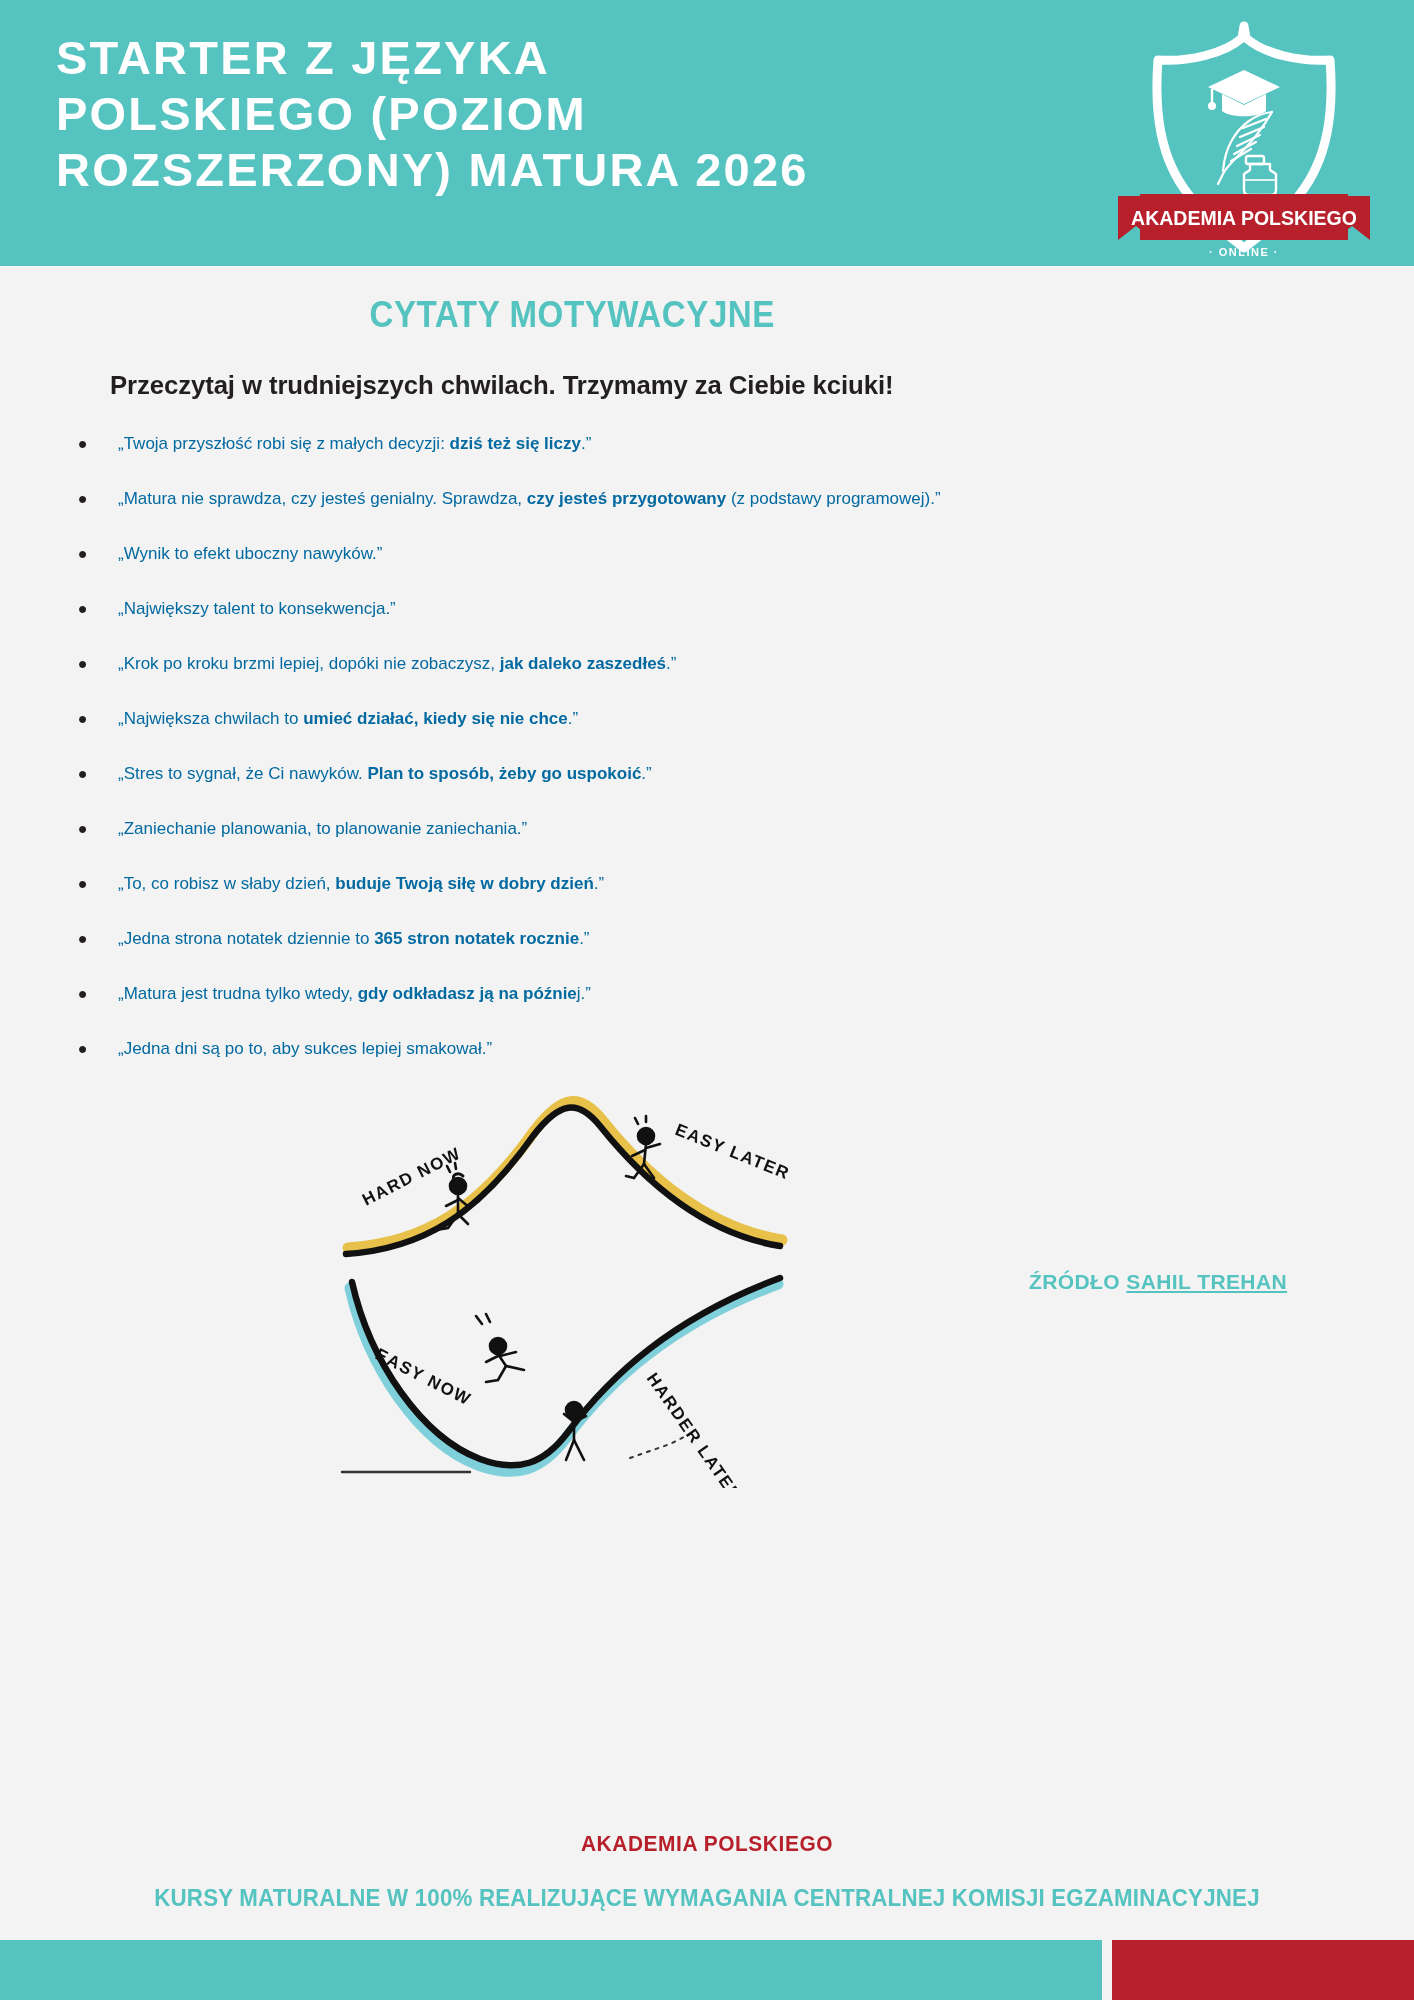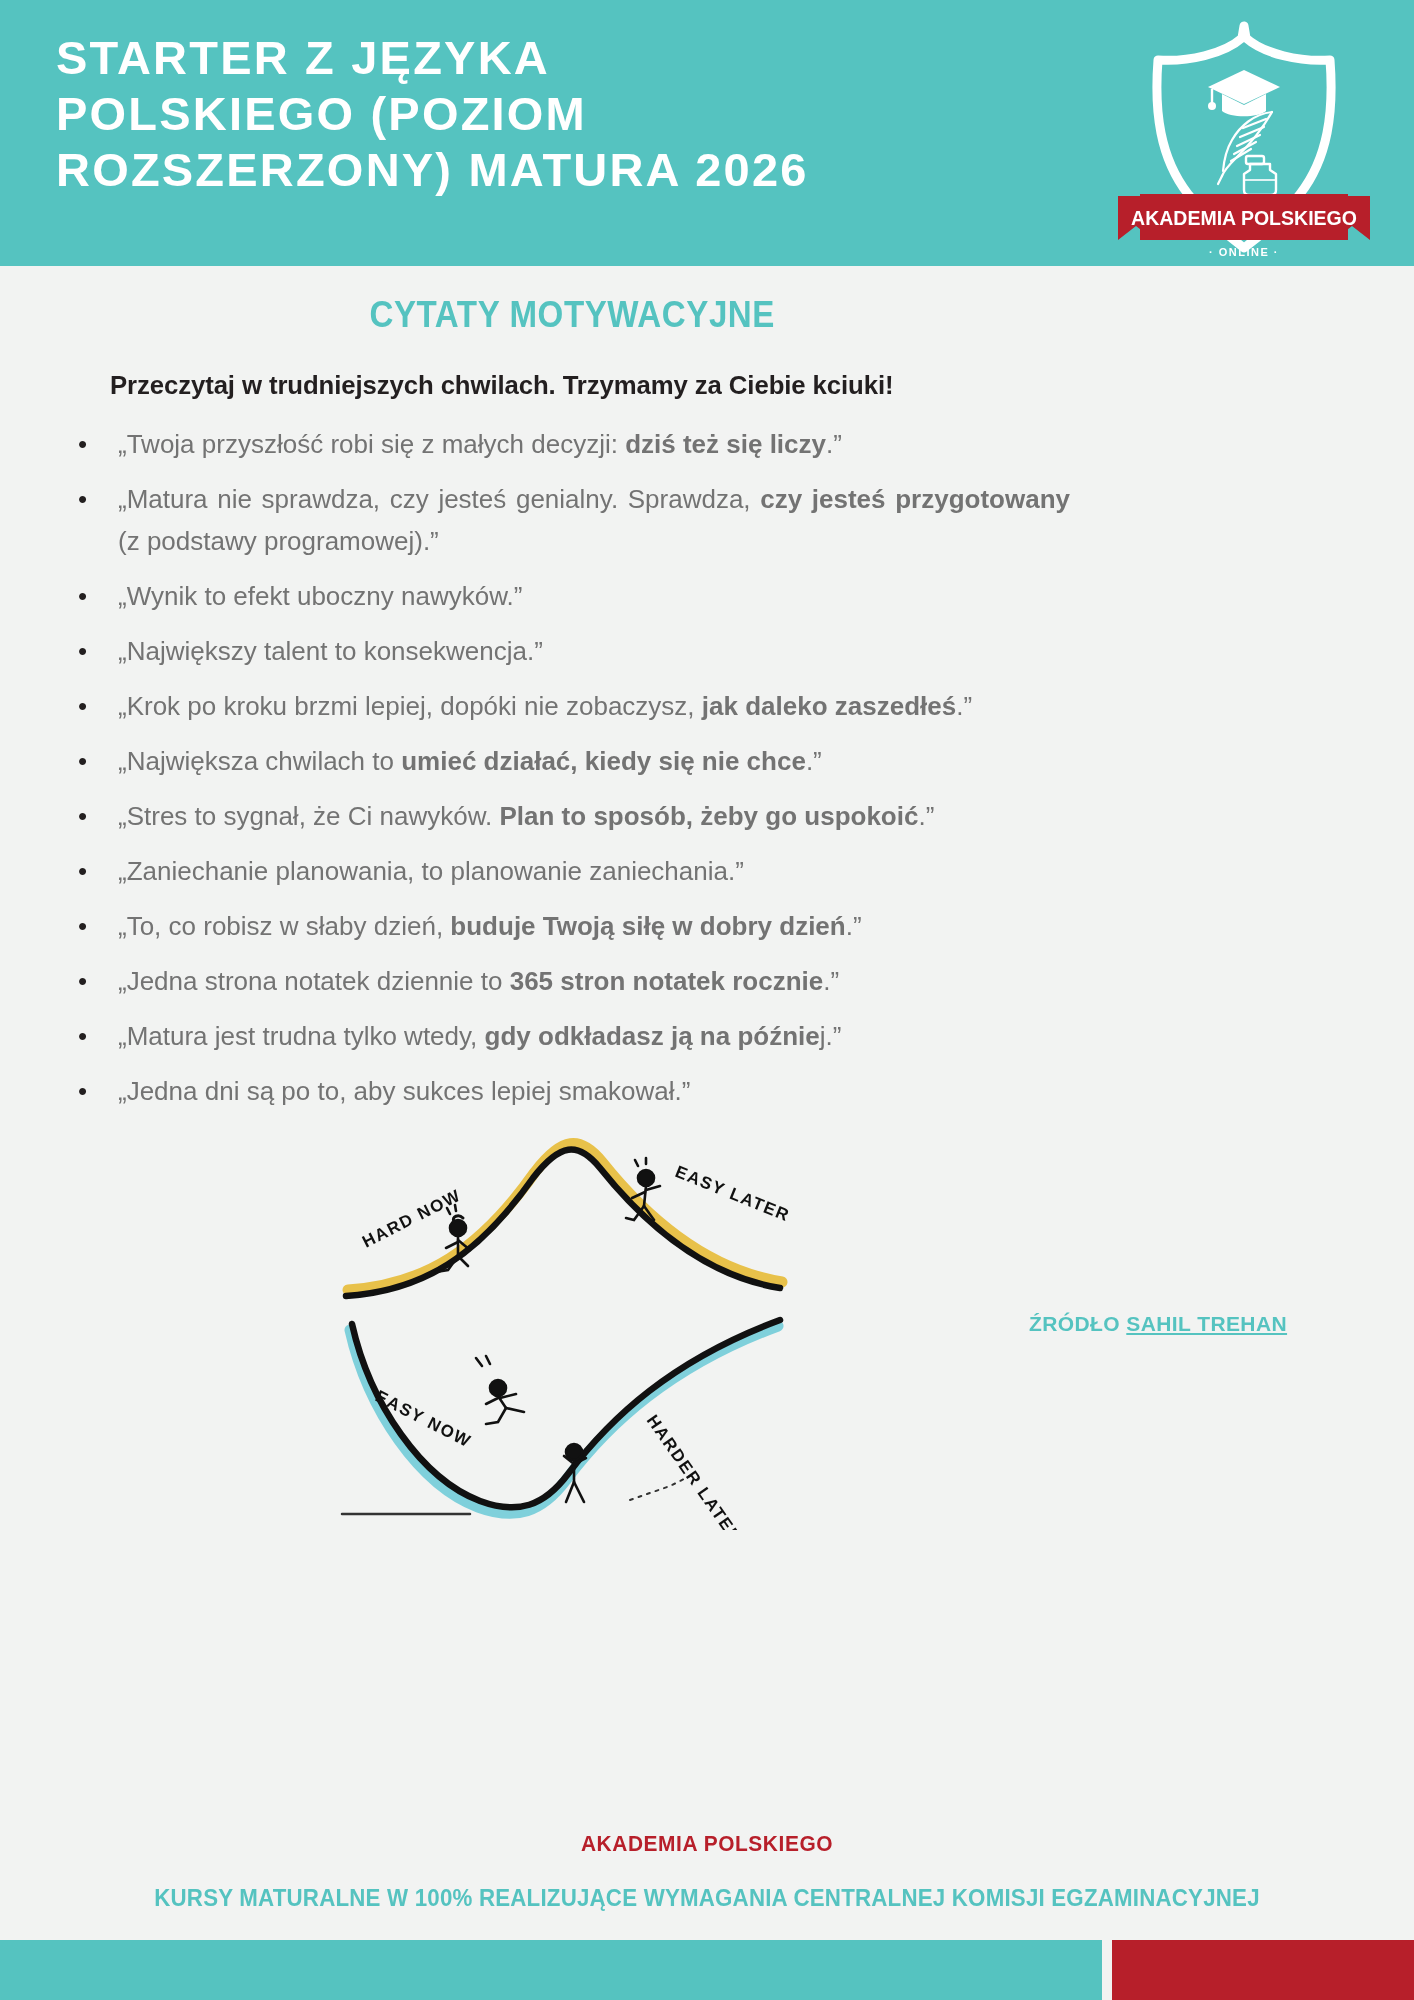--- a/index.html
+++ b/index.html
@@ -65,23 +65,23 @@
 
   .quote-list{
     list-style:none;
     margin:22px 56px 0 56px;
     padding:0;
   }
   .quote-list li{
     position:relative;
     padding-left:62px;
     margin-bottom:13px;
-    font-size:26px;
+    font-size:17px;
     line-height:42px;
-    color:#737373;
+    color:#0369a1;
     text-align:justify;
     text-justify:inter-word;
   }
   .quote-list li::before{
     content:"\2022";
     position:absolute;
     left:22px; top:0;
     font-size:26px;
     line-height:42px;
     color:#231f20;

